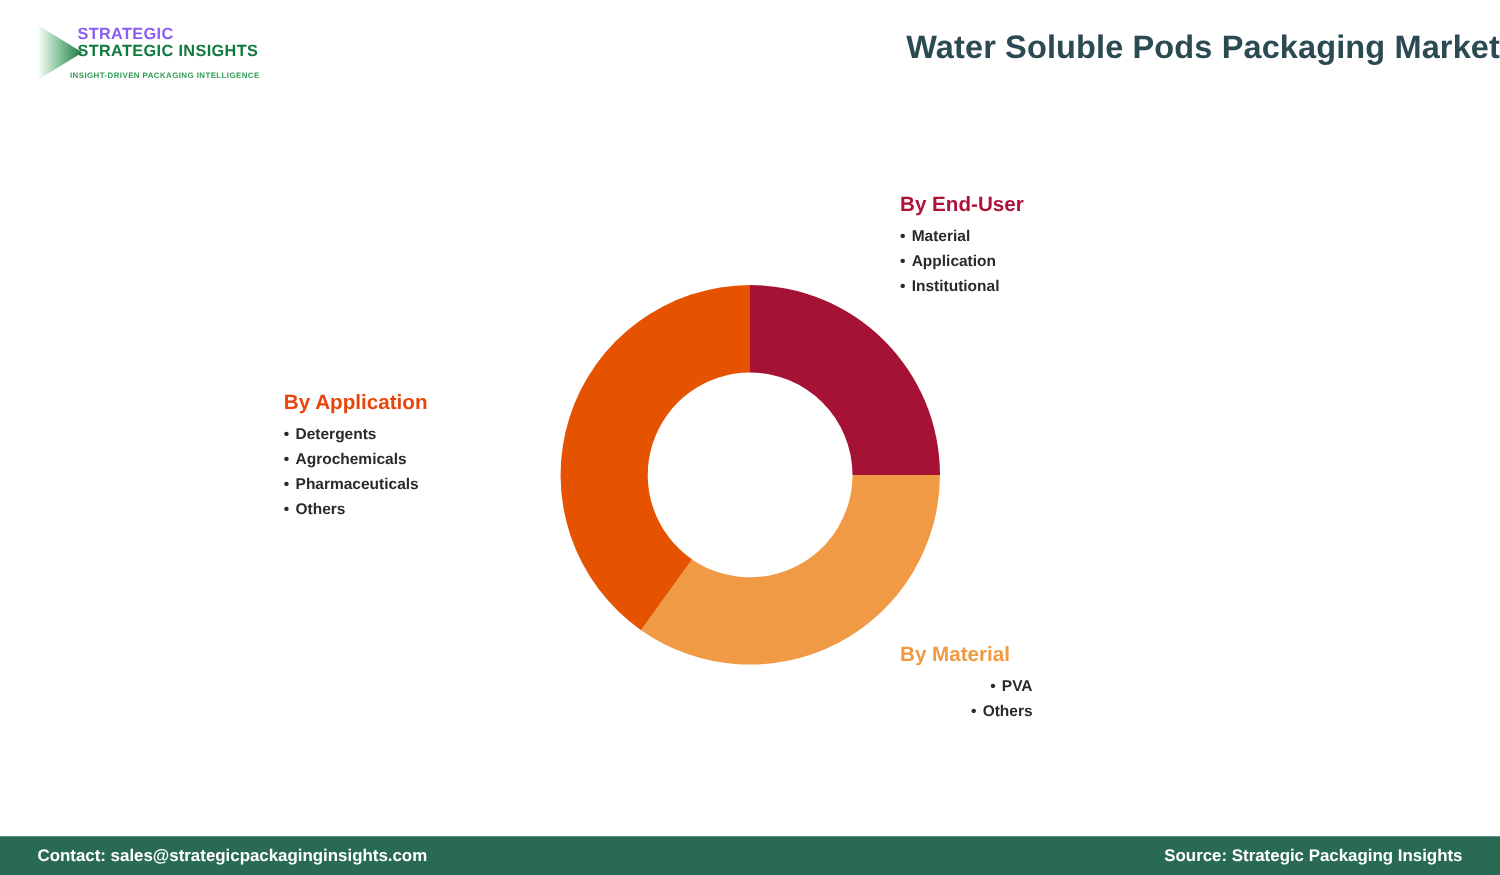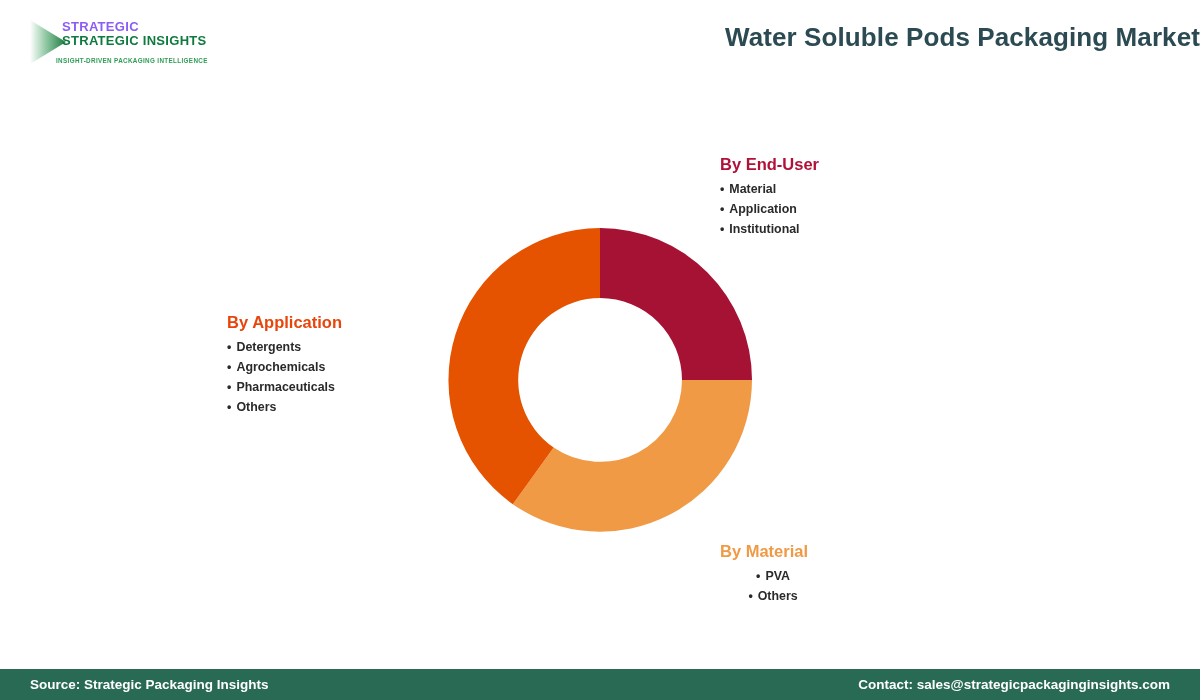--- a/index.html
+++ b/index.html
@@ -112,22 +112,22 @@
   #block-end-user .seg-heading { color: #B01138; }
 
   #block-application {
     right: 840px;
     top: 313px;
   }
   #block-application .seg-heading { color: #E8450C; }
 
   #block-material {
     left: 720px;
-    top: 542px;
-    text-align: center;
+    top: 515px;
+    text-align: right;
   }
   #block-material .seg-heading { color: #F09A46; }
 
   
   #footer {
     position: absolute;
     left: 0;
     bottom: 0;
     width: 1200px;
     height: 31px;
@@ -200,15 +200,15 @@
 
 <div class="seg-block" id="block-material">
   <div class="seg-heading" style="color: rgb(240, 154, 70);">By Material</div>
   <ul class="seg-list">
     <li>PVA</li>
     <li>Others</li>
   </ul>
 </div>
 
 <div id="footer" style="background: rgb(41, 106, 85);">
+  <div class="footer-text">Contact: sales@strategicpackaginginsights.com</div>
   <div class="footer-text">Source: Strategic Packaging Insights</div>
-  <div class="footer-text">Contact: sales@strategicpackaginginsights.com</div>
 </div>
 
 </body></html>

